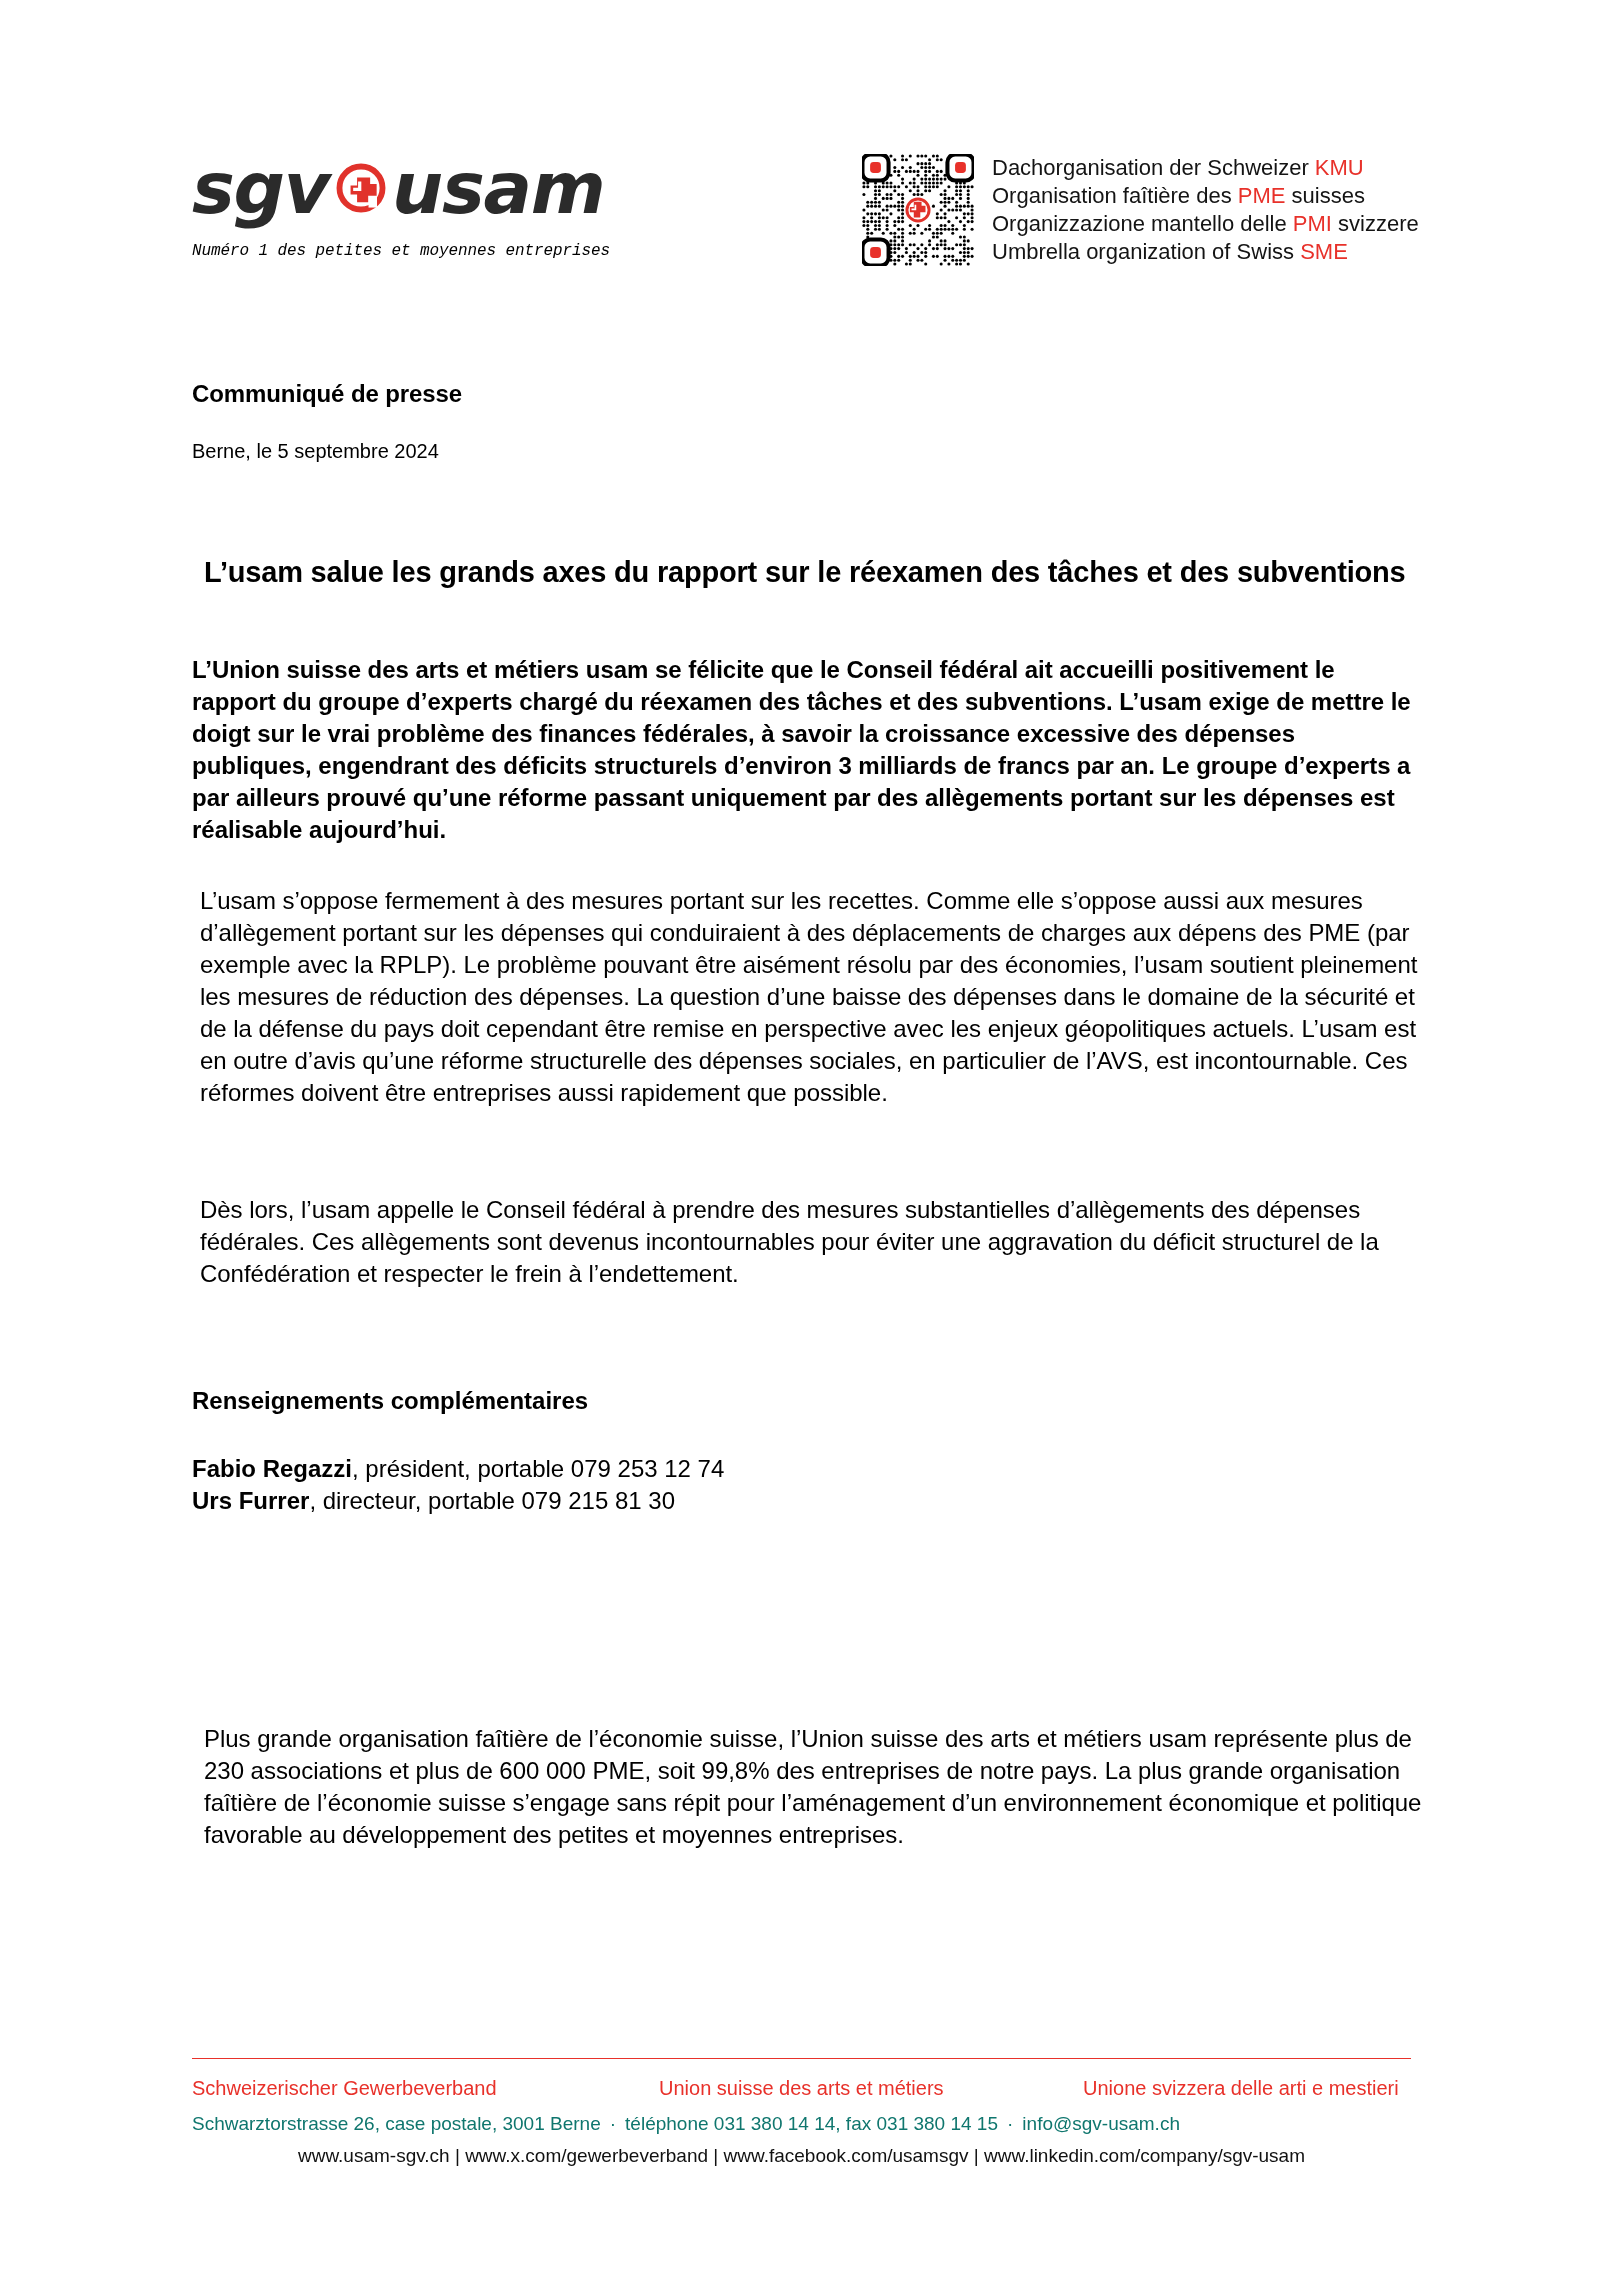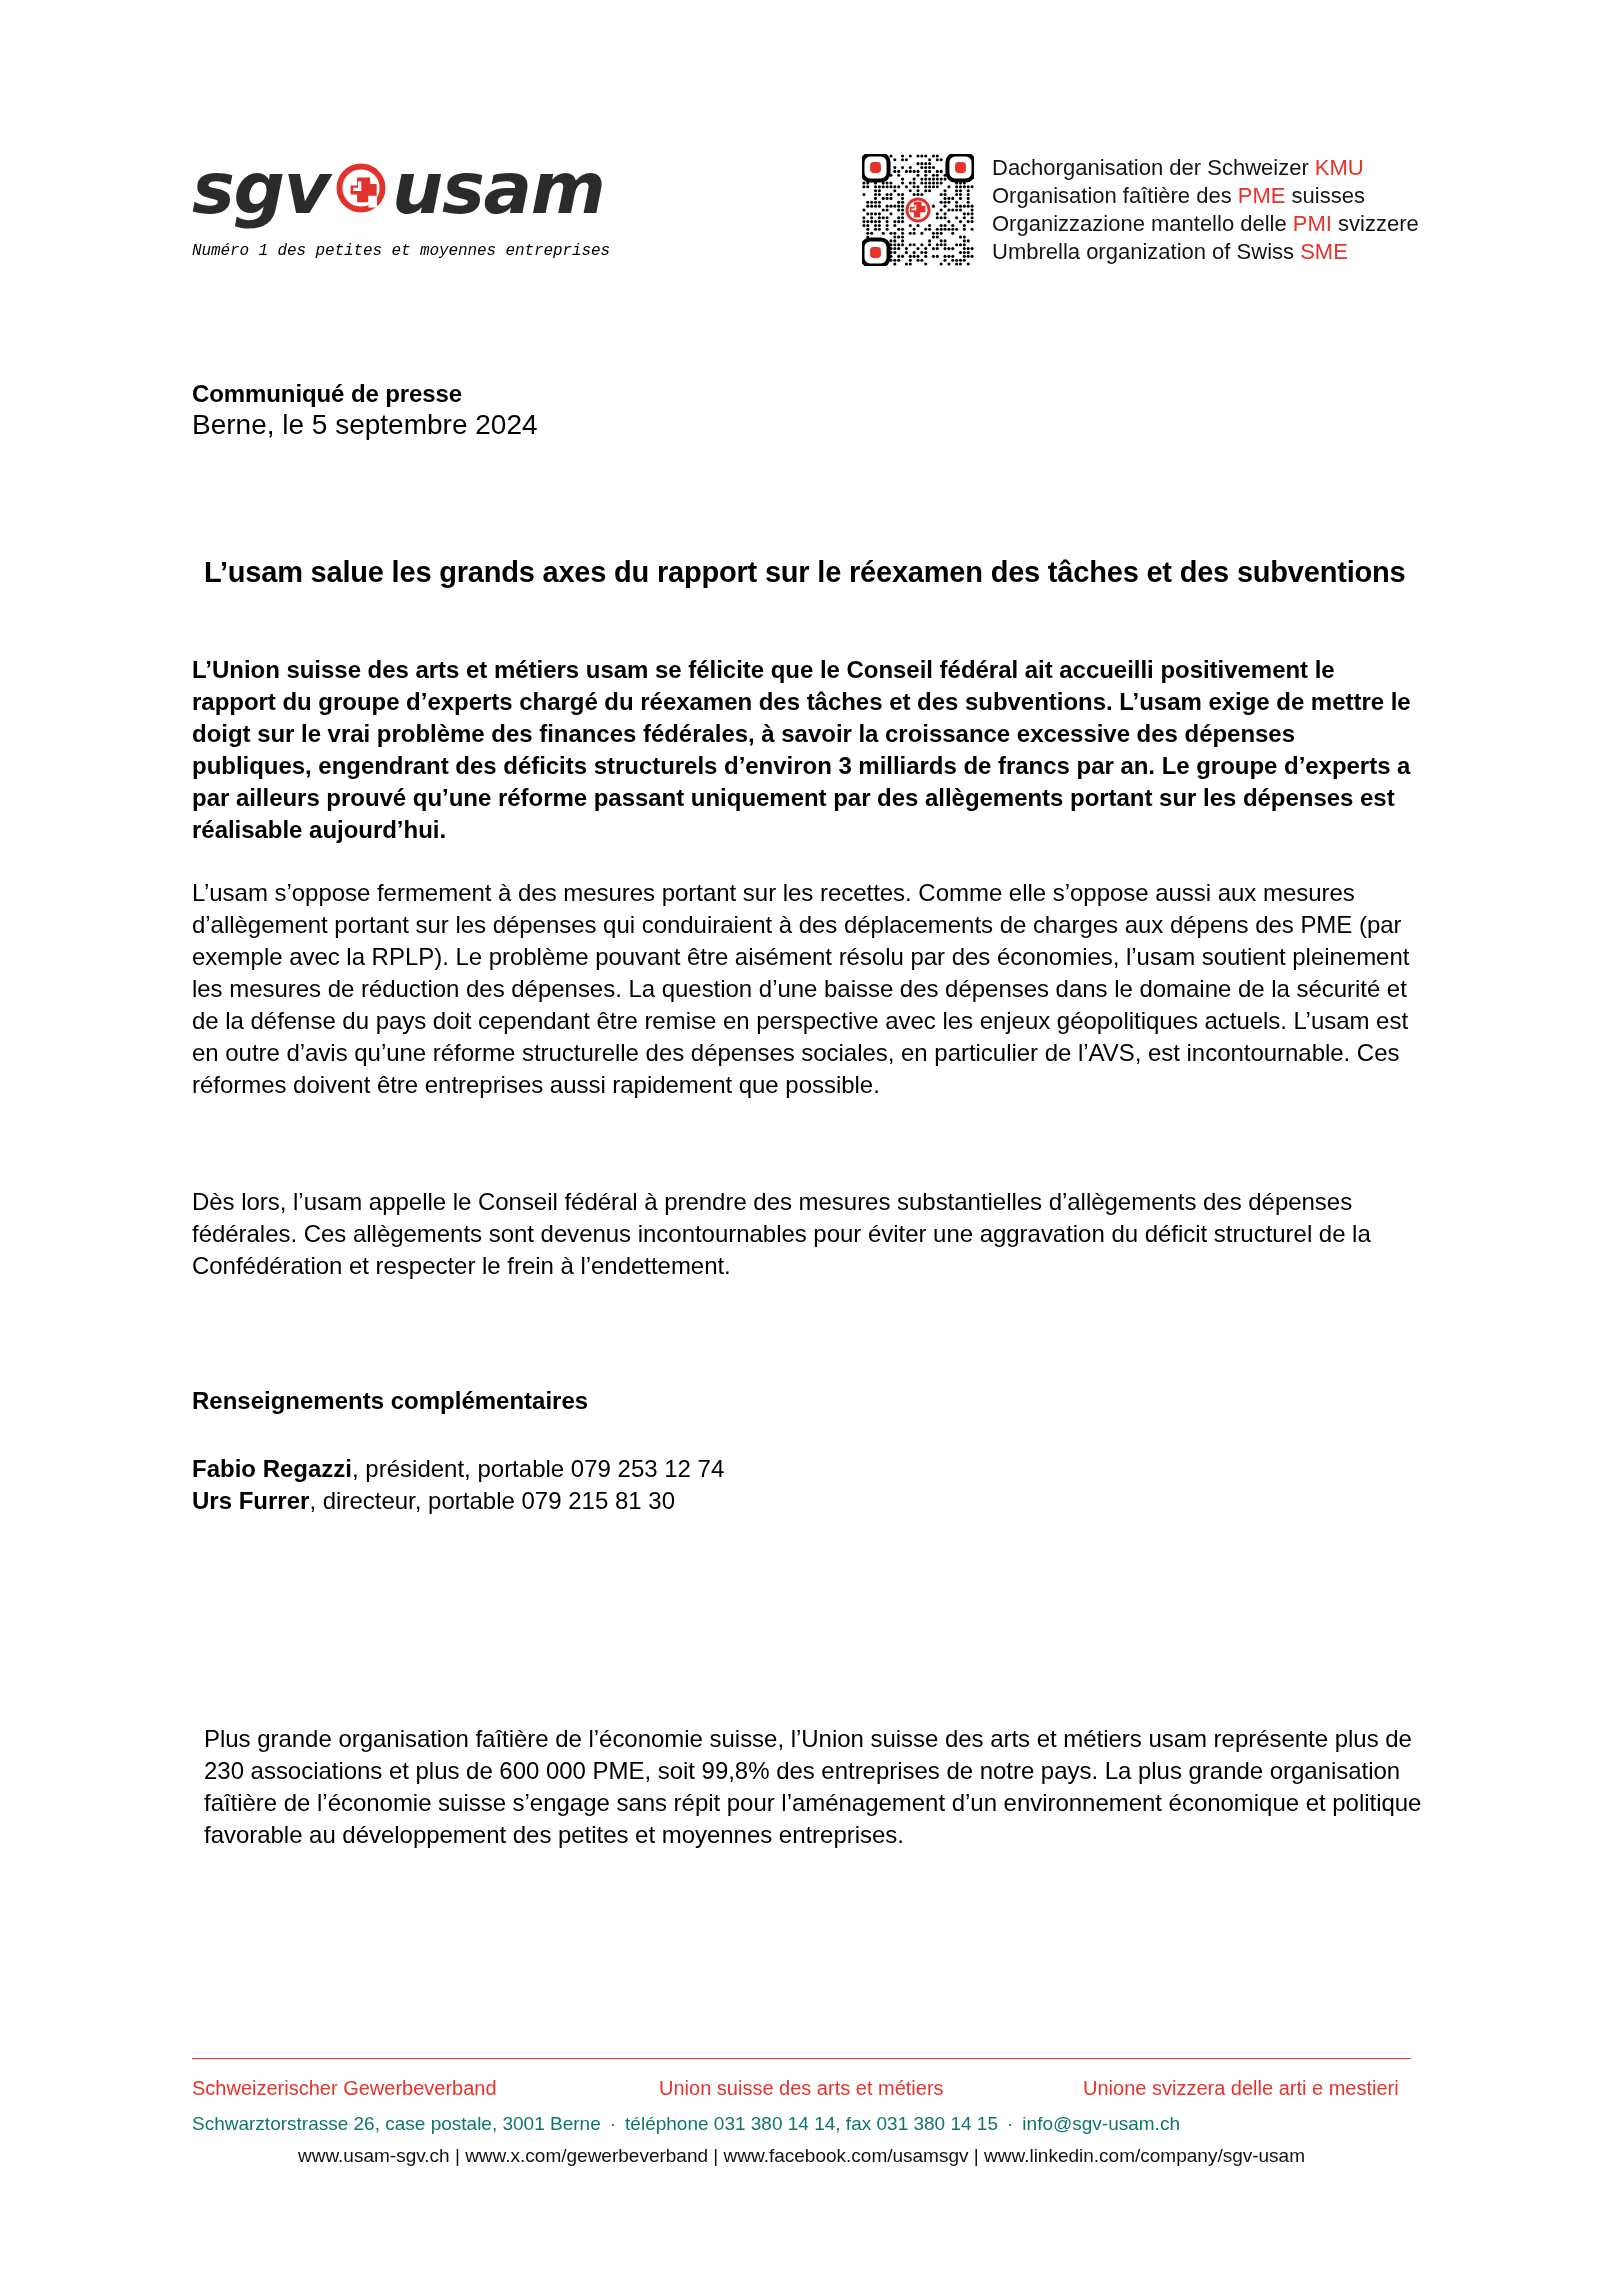--- a/index.html
+++ b/index.html
@@ -99,22 +99,23 @@
     left: 0;
     width: 100%;
   }
   .kicker .l1 {
     font-weight: bold;
     font-size: 24px;
     line-height: 31px;
     letter-spacing: -0.1px;
   }
   .kicker .l2 {
-    font-size: 28px;
+    font-size: 20px;
     line-height: 31px;
+    margin-top: 27px;
   }
 
   h1.title {
     position: absolute;
     top: 542px;
     left: 0;
     width: 1225px;
     margin: 12px;
     font-size: 29px;
     line-height: 37px;
@@ -131,21 +132,21 @@
     font-weight: bold;
     font-size: 24px;
     line-height: 32px;
     letter-spacing: -0.03px;
   }
 
   p.body {
     position: absolute;
     left: 0;
     width: 1222px;
-    margin: 0;
+    margin: 8px;
     font-size: 24px;
     line-height: 32px;
     letter-spacing: -0.03px;
   }
   p.p1 { top: 877px; }
   p.p2 { top: 1186px; }
 
   .contact-head {
     position: absolute;
     top: 1385px;

